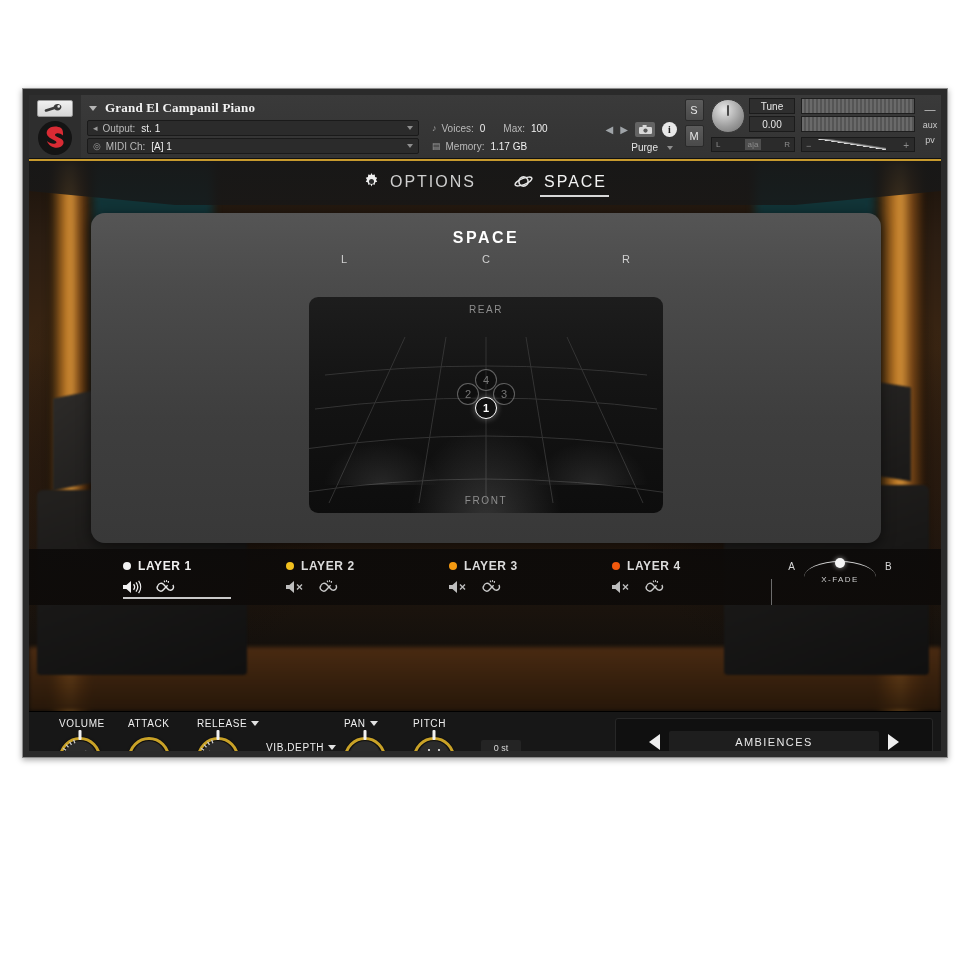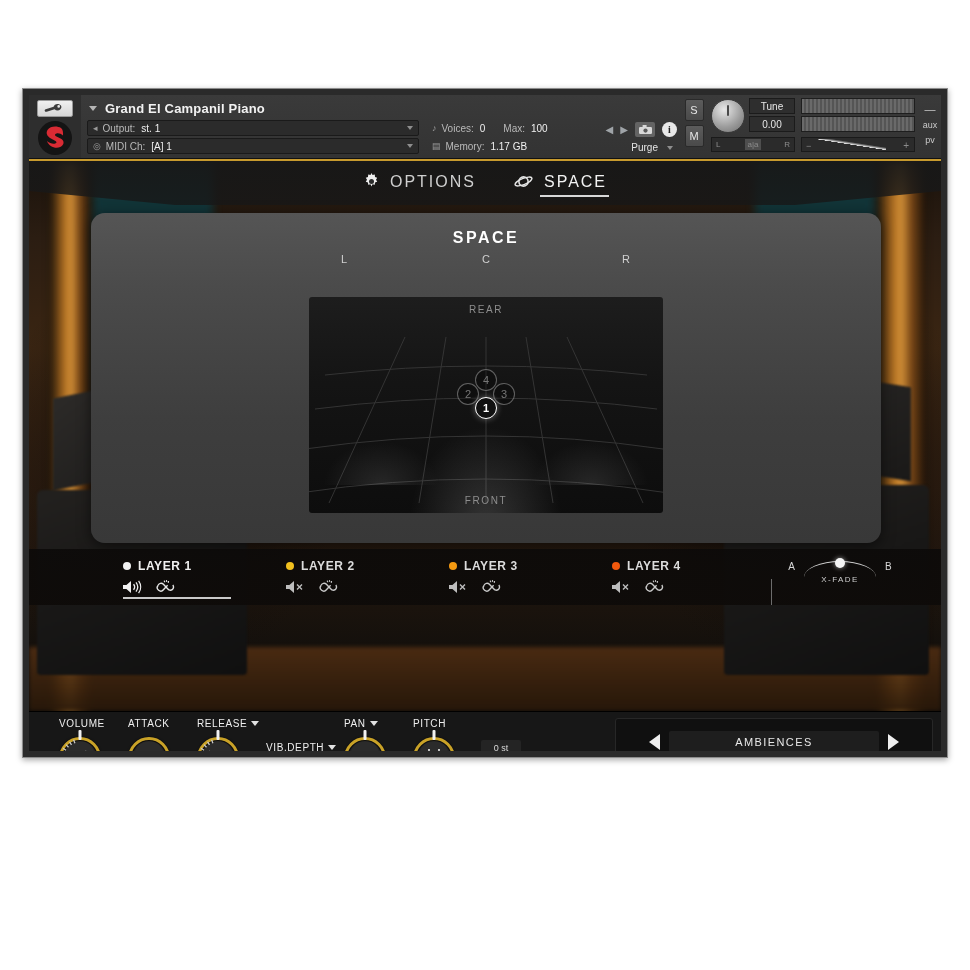--- a/index.html
+++ b/index.html
@@ -41,21 +41,21 @@
     border:1px solid #9a9a9a; border-radius:2px;
     display:flex; align-items:center; justify-content:center;
   }
   .logo-s {
     position:absolute; left:9px; top:26px; width:34px; height:34px;
     border-radius:50%; background:#141414;
     display:flex;align-items:center;justify-content:center;
   }
 
   .hdr-main { flex:1; position:relative; padding:3px 0 0 2px; }
-  .inst-title-row { display:flex; align-items:center; height:20px; padding-left:6px; }
+  .inst-title-row { display:flex; align-items:center; height:20px; padding-left:6px;font-family:Liberation Serif, serif; }
   .caret-dn { width:0;height:0;border-left:4px solid transparent;border-right:4px solid transparent;border-top:5px solid #b5b5b5; margin-right:8px;}
   .inst-title { color:#f2f2f2; font-size:13px; font-weight:bold; letter-spacing:.2px; }
   .hdr-rowwrap { display:flex; margin-top:2px; }
   .hdr-col-a { width:340px; }
   .hdr-col-b { flex:1; }
   .hdr-field {
     height:16px; margin:0 4px 2px 4px;
     background:#2b2b2b; border:1px solid #1a1a1a; border-radius:2px;
     display:flex; align-items:center; padding:0 5px;
     color:#cfcfcf; font-size:10px;
@@ -172,21 +172,21 @@
     text-align:center; color:#ffffff; font-size:16px; font-weight:bold;
     letter-spacing:2.5px; padding-top:16px;
   }
   .lcr-row { position:relative; height:18px; margin-top:6px; }
   .lcr-row span { position:absolute; color:#d0d0d0; font-size:11px; letter-spacing:1px;}
   .lcr-l{left:250px;} .lcr-c{left:calc(50% - 4px);} .lcr-r{right:250px;}
 
   #space-grid {
     position:absolute; left:218px; top:84px; width:354px; height:216px;
     background:linear-gradient(180deg,#1d1d1d,#141414 40%, #0d0d0d);
-    border-radius:3px; overflow:hidden;
+    border-radius:9px; overflow:hidden;
   }
   .grid-lbl { position:absolute; left:0; right:0; text-align:center; color:#8e8e8e; font-size:10px; letter-spacing:1.6px;}
   .grid-lbl.rear{ top:7px;} .grid-lbl.front{ bottom:7px;}
   .stage-glow {
     position:absolute; left:50%; bottom:-10px; transform:translateX(-50%);
     width:150px; height:95px; border-radius:75px 75px 0 0;
     background:radial-gradient(ellipse at 50% 100%, rgba(255,255,255,.16), rgba(255,255,255,0) 72%);
   }
   .wing-glow{
     position:absolute; bottom:28px; width:116px; height:44px;

